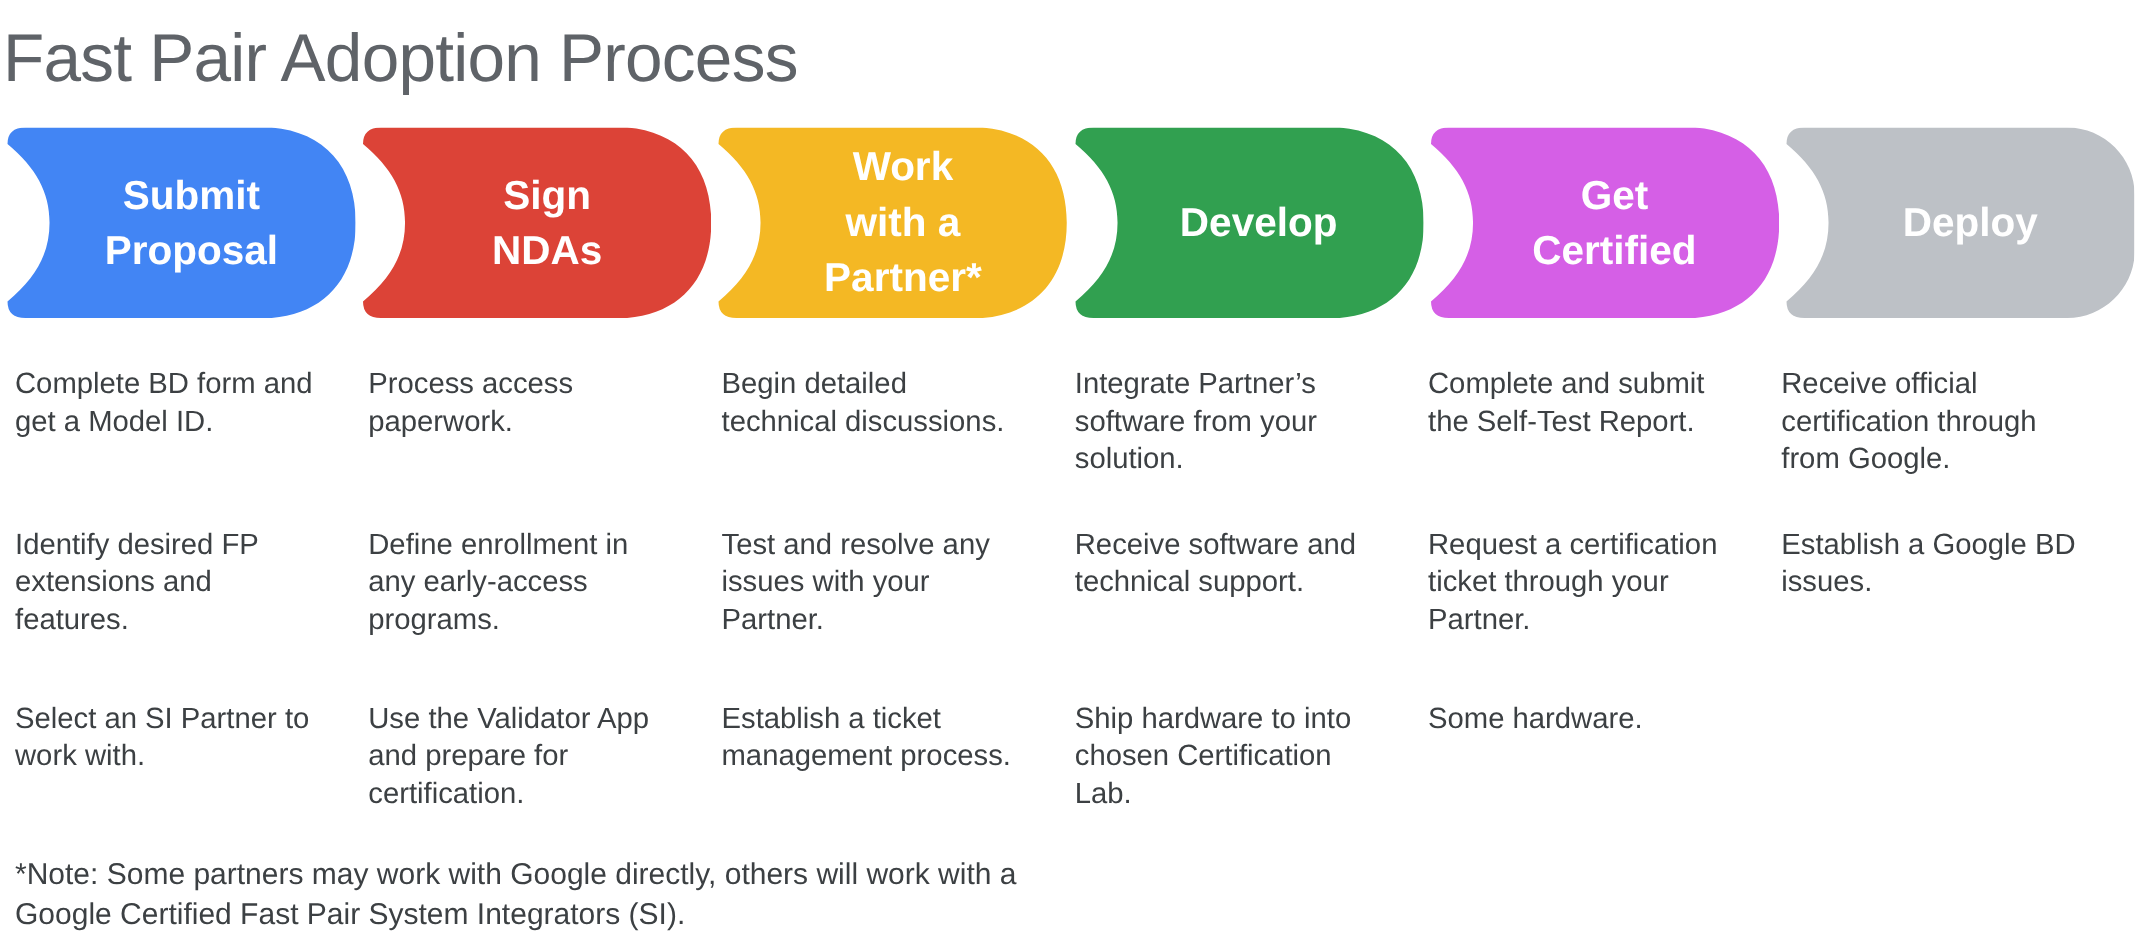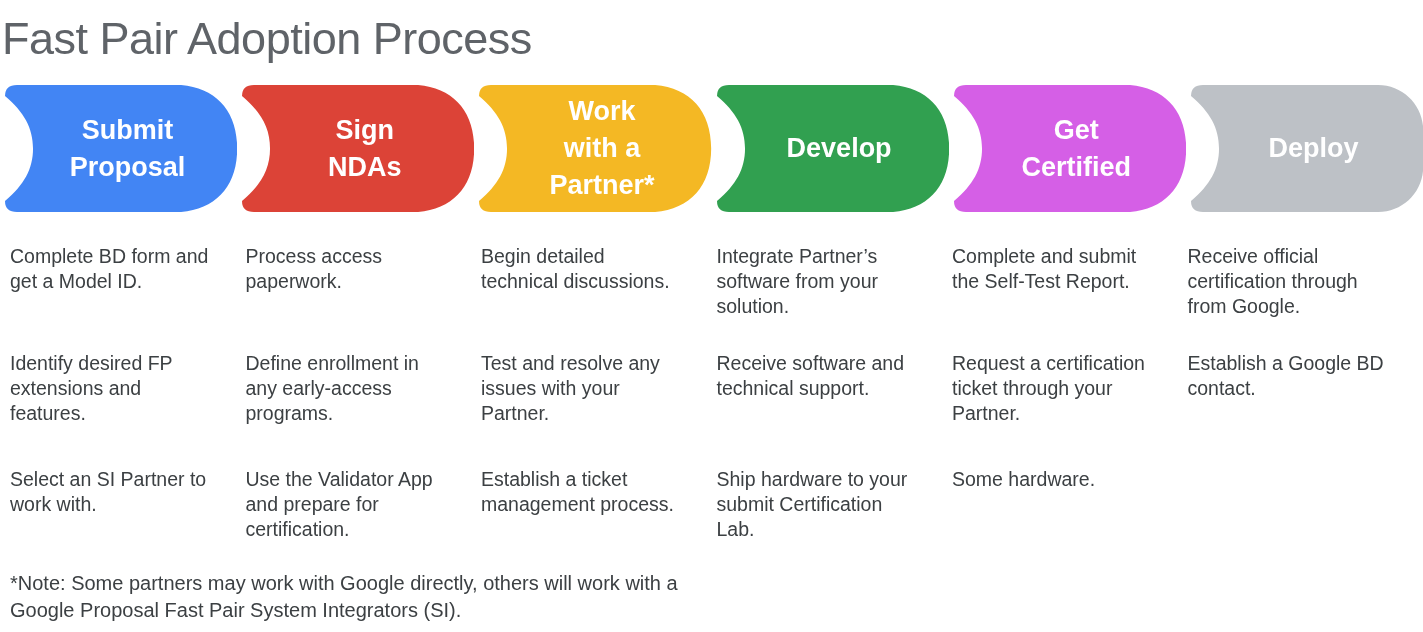--- a/index.html
+++ b/index.html
@@ -144,24 +144,24 @@
     <div class="desc">Integrate Partner’s software from your solution.</div>
     <div class="desc">Complete and submit the Self-Test Report.</div>
     <div class="desc">Receive official certification through from Google.</div>
 
     <div class="desc">Identify desired FP extensions and features.</div>
     <div class="desc">Define enrollment in any early-access programs.</div>
     <div class="desc">Test and resolve any issues with your Partner.</div>
     <div class="desc">Receive software and technical support.</div>
     <div class="desc">Request a certification ticket through your Partner.</div>
 
-    <div class="desc">Establish a Google BD contact.</div>
+    <div class="desc">Establish a Google BD issues.</div>
     <div class="desc">Select an SI Partner to work with.</div>
     <div class="desc">Use the Validator App and prepare for certification.</div>
     <div class="desc">Establish a ticket management process.</div>
-    <div class="desc">Ship hardware to your submit Certification Lab.</div>
+    <div class="desc">Ship hardware to into chosen Certification Lab.</div>
     <div class="desc">Some hardware.</div>
   </div>
 
   <div class="footnote">*Note: Some partners may work with Google directly, others will work with a
-Google Proposal Fast Pair System Integrators (SI).</div>
+Google Certified Fast Pair System Integrators (SI).</div>
 
 </div>
 
 </body></html>

